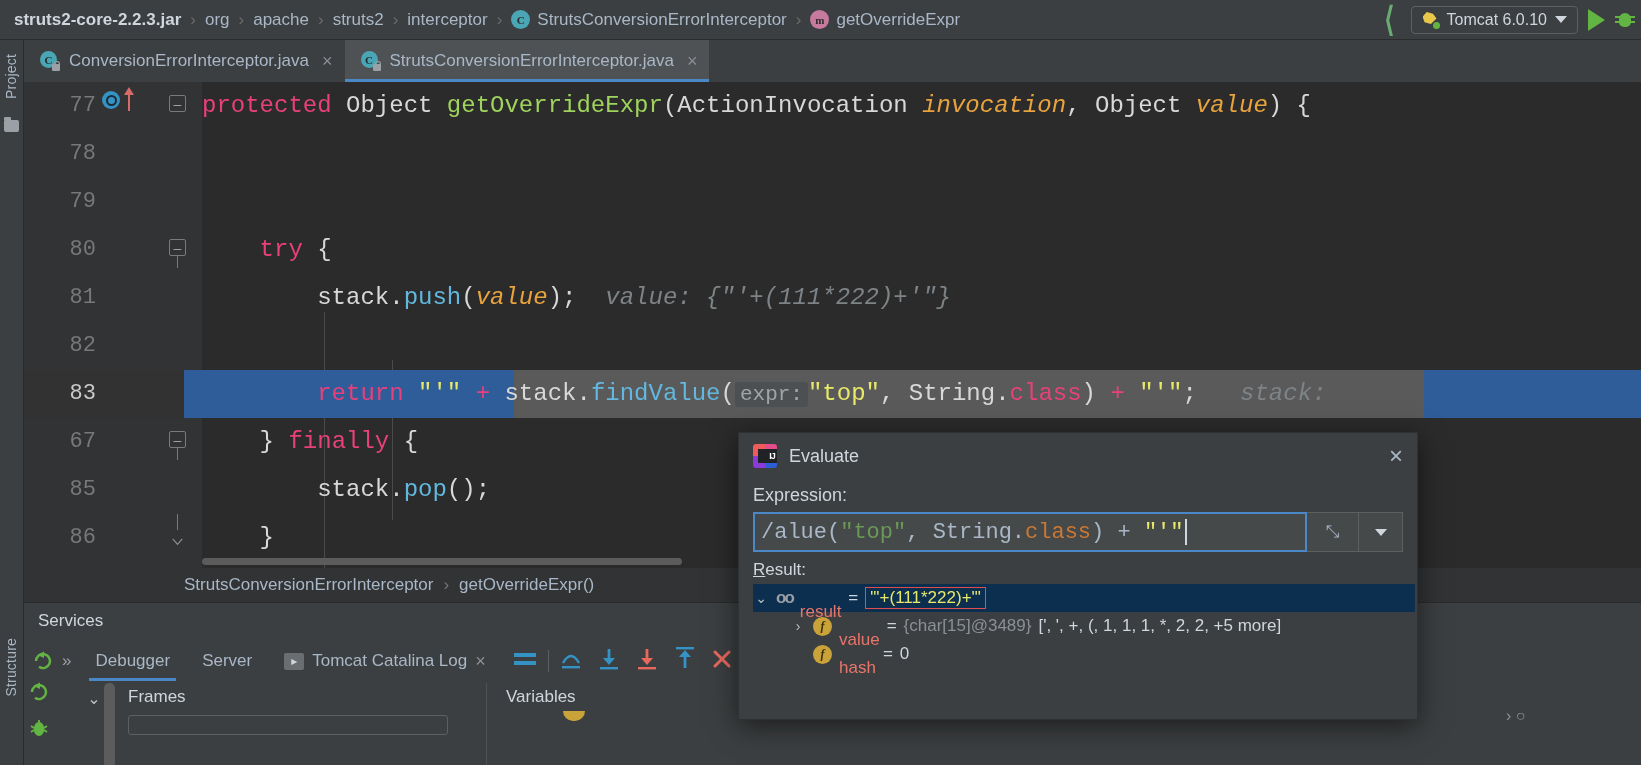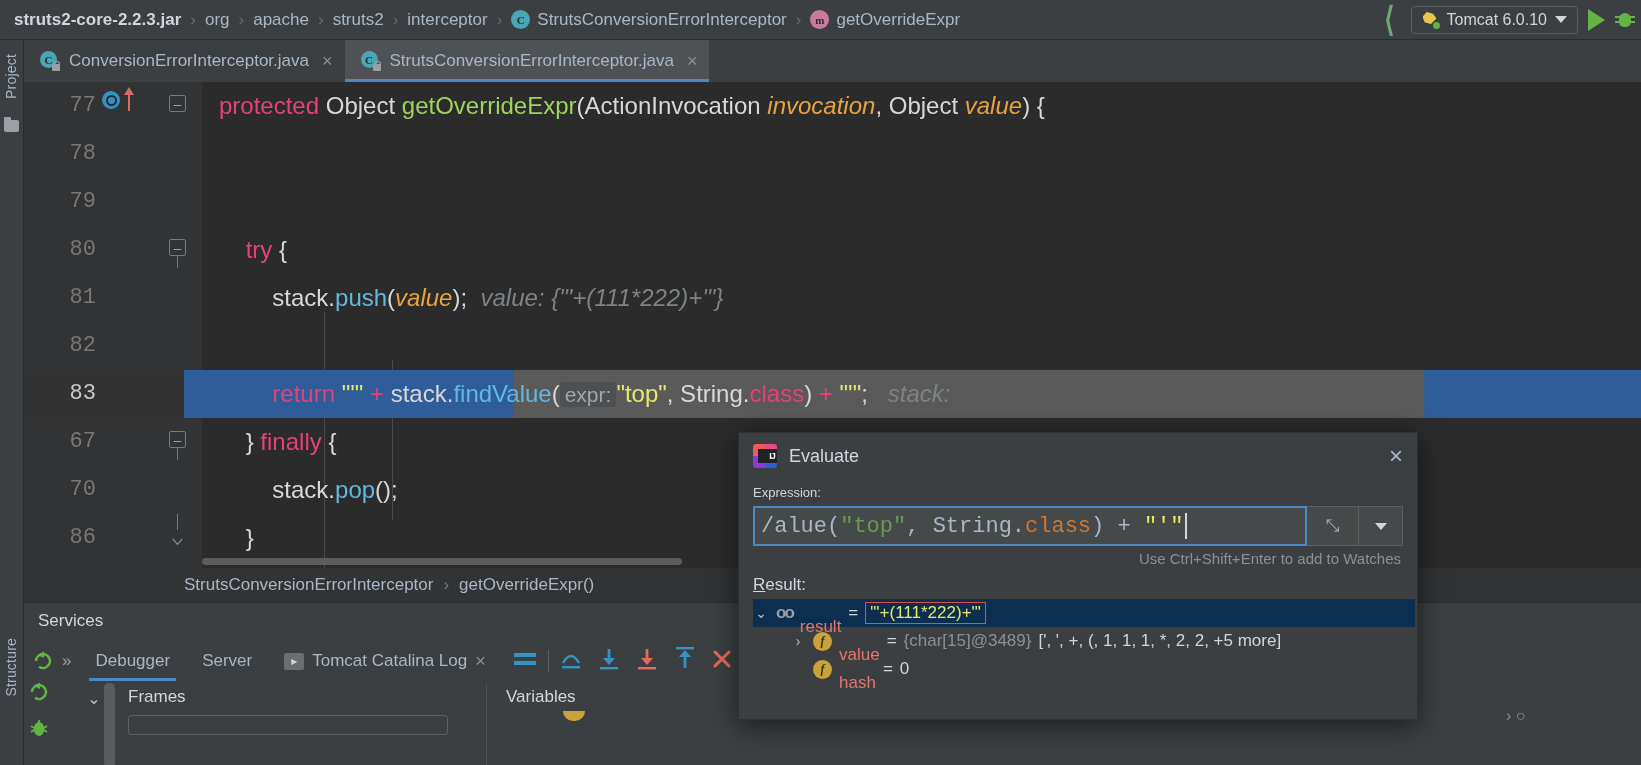--- a/index.html
+++ b/index.html
@@ -122,22 +122,22 @@
   .fold { position: absolute; left: 145px; }
   .fold-box {
     width: 17px; height: 17px; border: 1px solid #7a7a7a; border-radius: 2px; background: #313335;
     display: flex; align-items: center; justify-content: center; color: #9aa0a6; font-size: 14px; line-height: 1;
   }
   .fold-tail { position: absolute; left: 8px; top: 17px; width: 1px; height: 12px; background: #7a7a7a;}
   .fold-arrow { position:absolute; left: 2px; top: 16px; width: 13px; height: 8px; }
   .indent-guide { position: absolute; width: 1px; background: #4a4a4a; }
 
   .code {
-    position: absolute; left: 195px; white-space: pre;
-    font-family: Liberation Sans, sans-serif; font-size: 24px; line-height: 48px;
+    position: absolute; left: 178px; white-space: pre;
+    font-family: Liberation Mono, monospace; font-size: 24px; line-height: 48px;
     color: #a9b7c6;
   }
   .kw-pink { color: #e8407b; }
   .meth { color: #9fd35d; }
   .meth-blue { color: #62b8de; }
   .param-it { color: #e8a33d; font-style: italic; }
   .str { color: #e8e86a; }
   .plain { color: #d8d8d8; }
   .cls-pink { color: #e8407b; }
   .hint { color: #7d8387; font-style: italic; }
@@ -213,21 +213,21 @@
   .ij-logo .q3 { position: absolute; left: 0; bottom: 0; width: 12px; height: 12px; background: #8a3ad6; }
   .ij-logo .q4 { position: absolute; right: 0; bottom: 0; width: 12px; height: 12px; background: #2c5fd6; }
   .ij-logo .center {
     position: absolute; left: 5px; top: 5px; width: 28px; height: 14px; background: #1f2326;
     color: #fff; font-size: 9px; font-family: "Liberation Sans", sans-serif; font-weight: bold;
     display: flex; align-items: center; justify-content: center; letter-spacing: -1px;
   }
   .ev-title { font-size: 18px; color: #cfd6dd; }
   .ev-close { margin-left: auto; color: #a9b7c6; font-size: 24px; line-height: 1; }
 
-  .ev-label { padding: 6px 16px 4px 14px; font-size: 13px; color: #cfd6dd; }
+  .ev-label { padding: 6px 16px 4px 14px; font-size: 18px; color: #cfd6dd; }
   .ev-inputrow { position: relative; margin: 2px 14px 0 14px; display: flex; align-items: stretch; height: 40px; }
   .bulb {
     position: absolute; left: -16px; top: -6px; width: 18px; height: 22px;
   }
   .bulb .glass { width: 15px; height: 15px; border-radius: 50%; background: #f0a93b; }
   .bulb .base { width: 9px; height: 6px; background: #dcdcdc; margin: -1px auto 0 auto; border-radius: 0 0 2px 2px; }
   .ev-input {
     flex: 1; background: #45494a; border: 2px solid #4a88c7;
     font-family: "Liberation Mono", monospace; font-size: 22px; color: #a9b7c6;
     display: flex; align-items: center; padding: 0 6px; white-space: pre; overflow: hidden;
@@ -398,21 +398,21 @@
       <div class="line" style="top:336px; position:absolute; width:1617px;">
         <span class="lnum">67</span>
         <span class="fold" style="top:13px;">
           <span class="fold-box">–</span>
             <span class="fold-tail"></span>
         </span>
         <span class="code"><span class="plain">    } </span><span class="kw-pink">finally</span><span class="plain"> {</span></span>
       </div>
 
       <div class="line" style="top:384px; position:absolute; width:1617px;">
-        <span class="lnum">70</span>
+        <span class="lnum">85</span>
         <span class="code"><span class="plain">        stack</span><span class="plain">.</span><span class="meth-blue">pop</span><span class="plain">();</span></span>
       </div>
 
       <div class="line" style="top:432px; position:absolute; width:1617px;">
         <span class="lnum">86</span>
         <span class="fold" style="top:8px;">
           <svg class="fold-arrow" viewBox="0 0 14 10">
             <path d="M1 1 L7 8 L13 1" fill="none" stroke="#8b9096" stroke-width="1.5"></path>
           </svg>
           <span style="position:absolute; left:8px; top:-8px; width:1px; height:16px; background:#7a7a7a;"></span>
@@ -540,21 +540,20 @@
       <span class="bulb">
         <span class="glass"></span><span class="base"></span>
       </span>
       <div class="ev-input"><span style="color:#a9b7c6;">/alue(</span><span style="color:#6a9955;">"top"</span><span style="color:#a9b7c6;">, String.</span><span style="color:#cc7832;">class</span><span style="color:#a9b7c6;">) + </span><span style="color:#e8e86a;">"'"</span><span class="cursor-bar"></span></div>
       <div class="ev-expand">⤡</div>
       <div class="ev-drop">
         <span class="caret-dn"></span>
       </div>
     </div>
 
-    <div class="ev-hint">Use Ctrl+Shift+Enter to add to Watches</div>
 
     <div class="ev-result-label"><u>R</u><span>esult:</span></div>
 
     <div class="ev-tree">
       <div class="tr sel">
         <span class="tw">⌄</span>
         <span class="oo-ic">oo</span>
         <span class="v-name">result</span>
         <span class="v-eq">=</span>
         <span class="v-val redbox">"'+(111*222)+'"</span>

